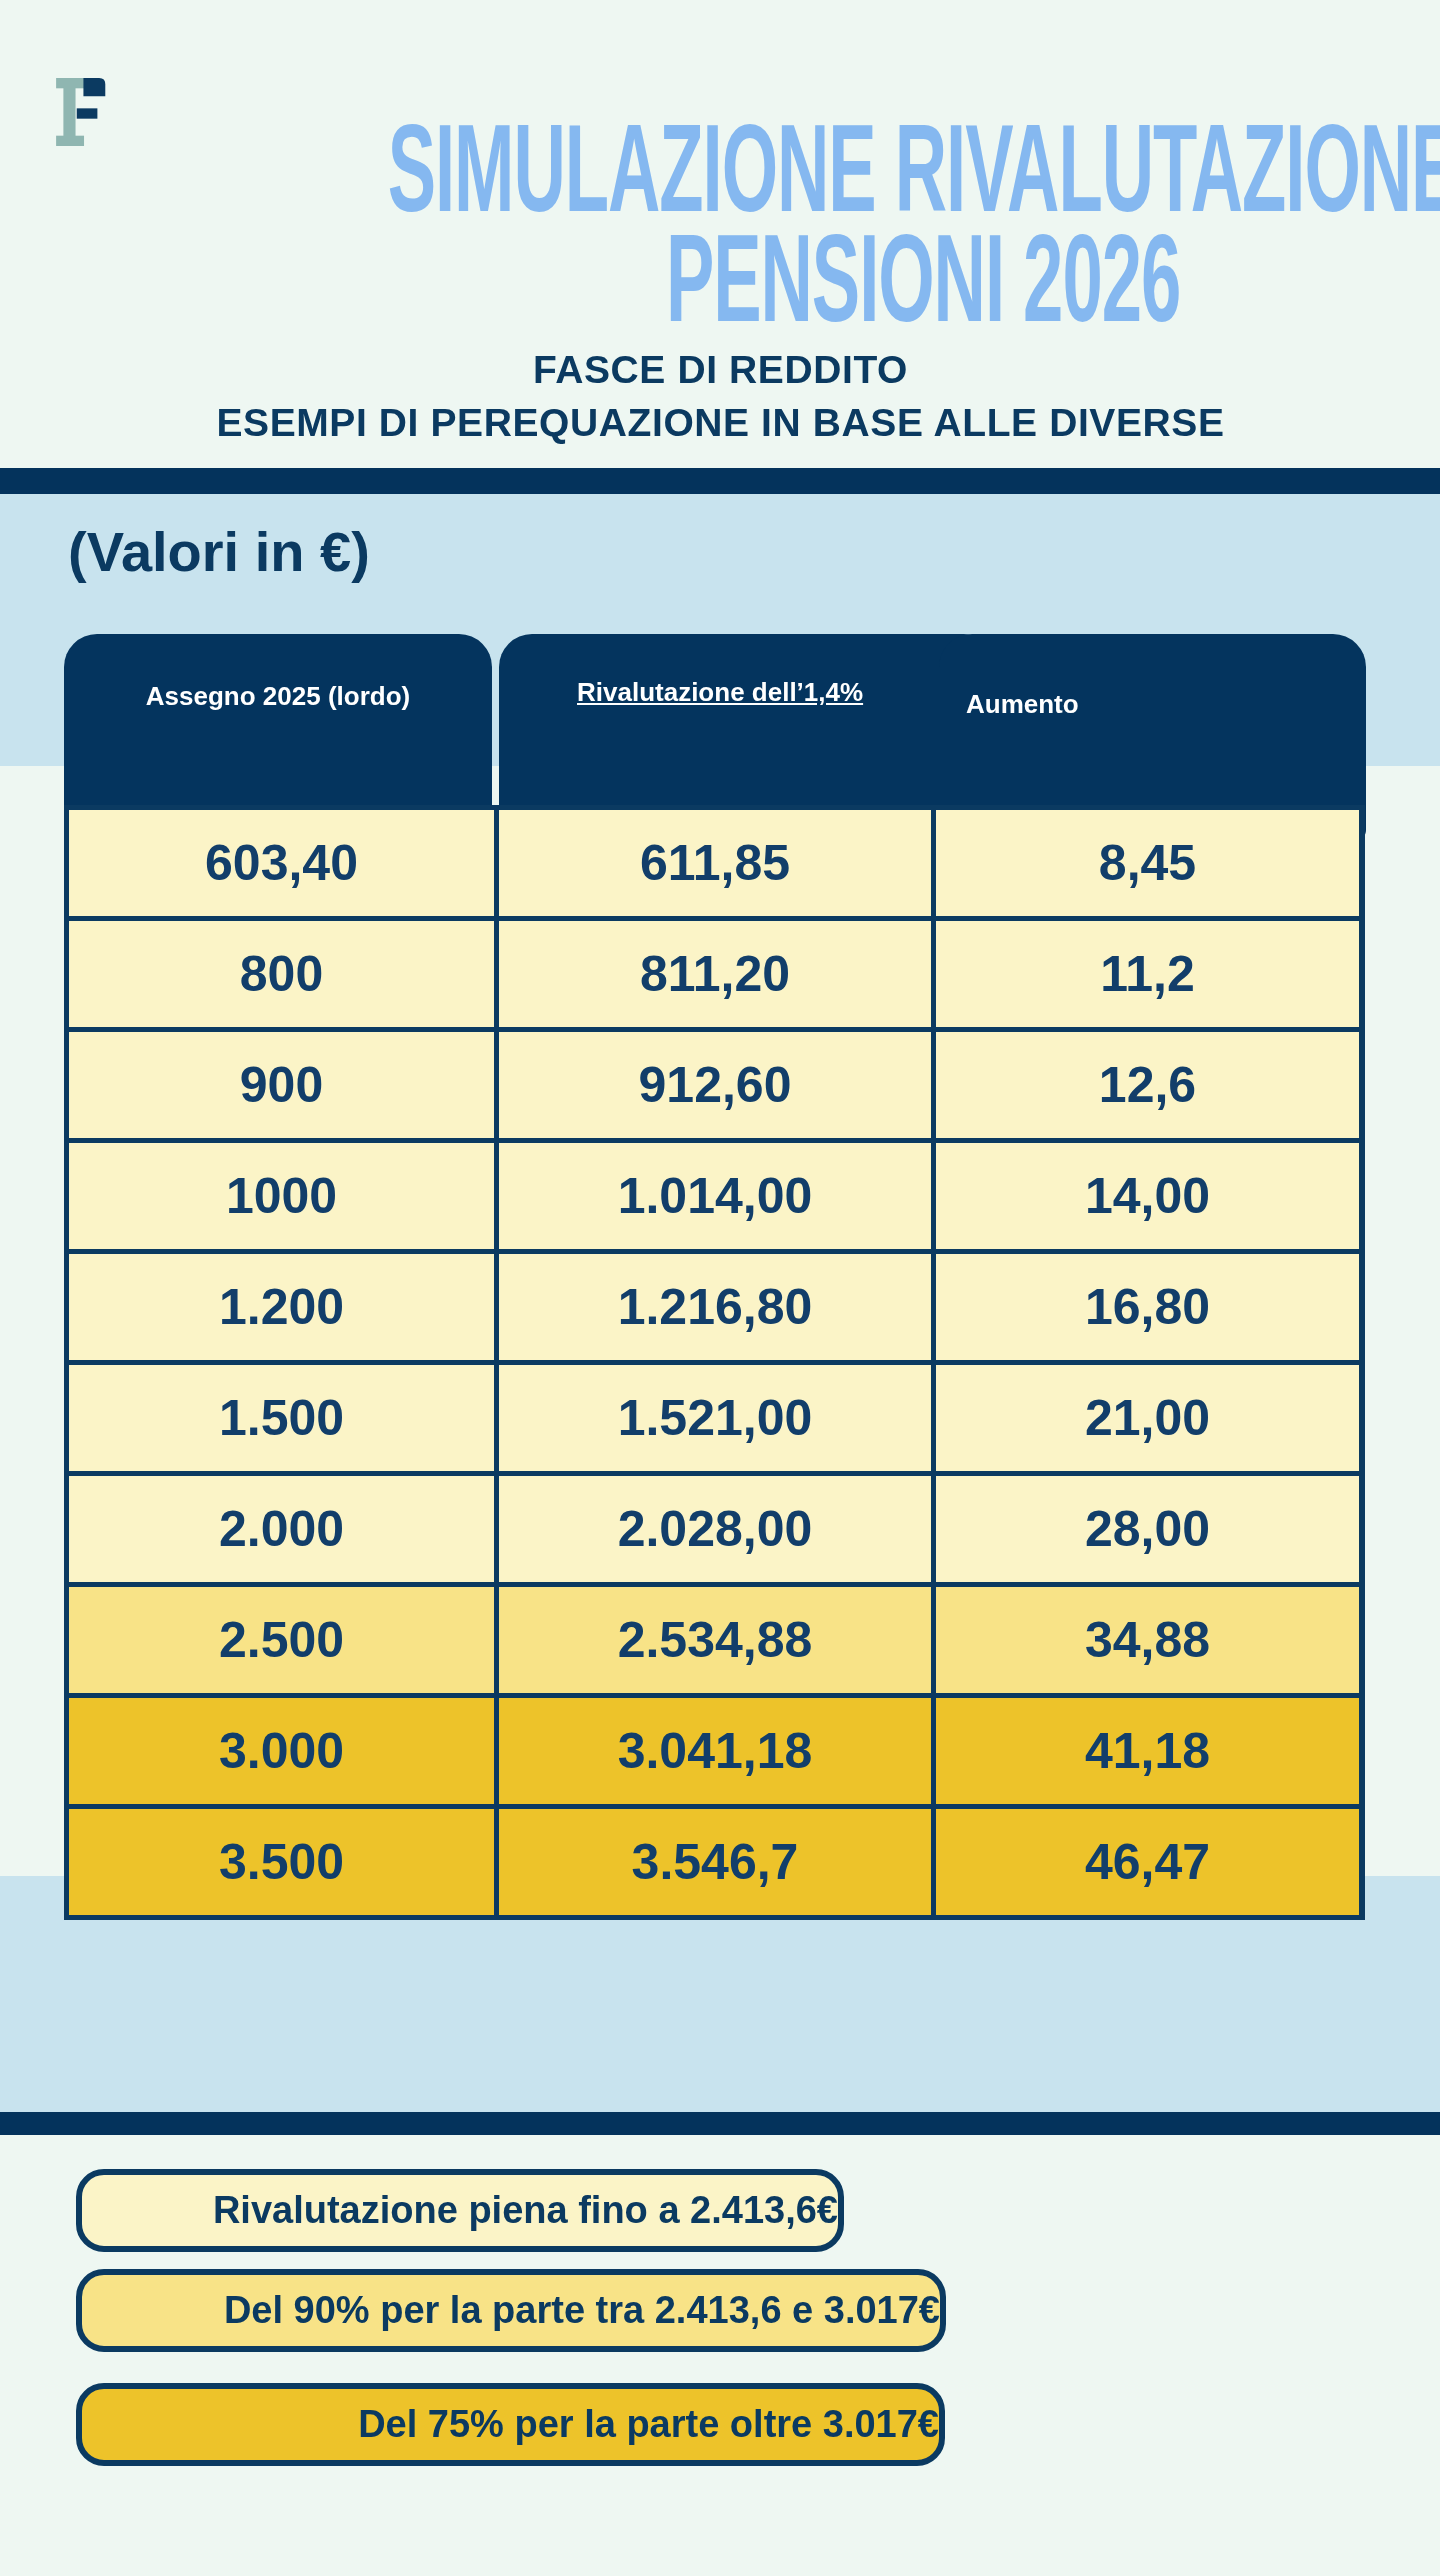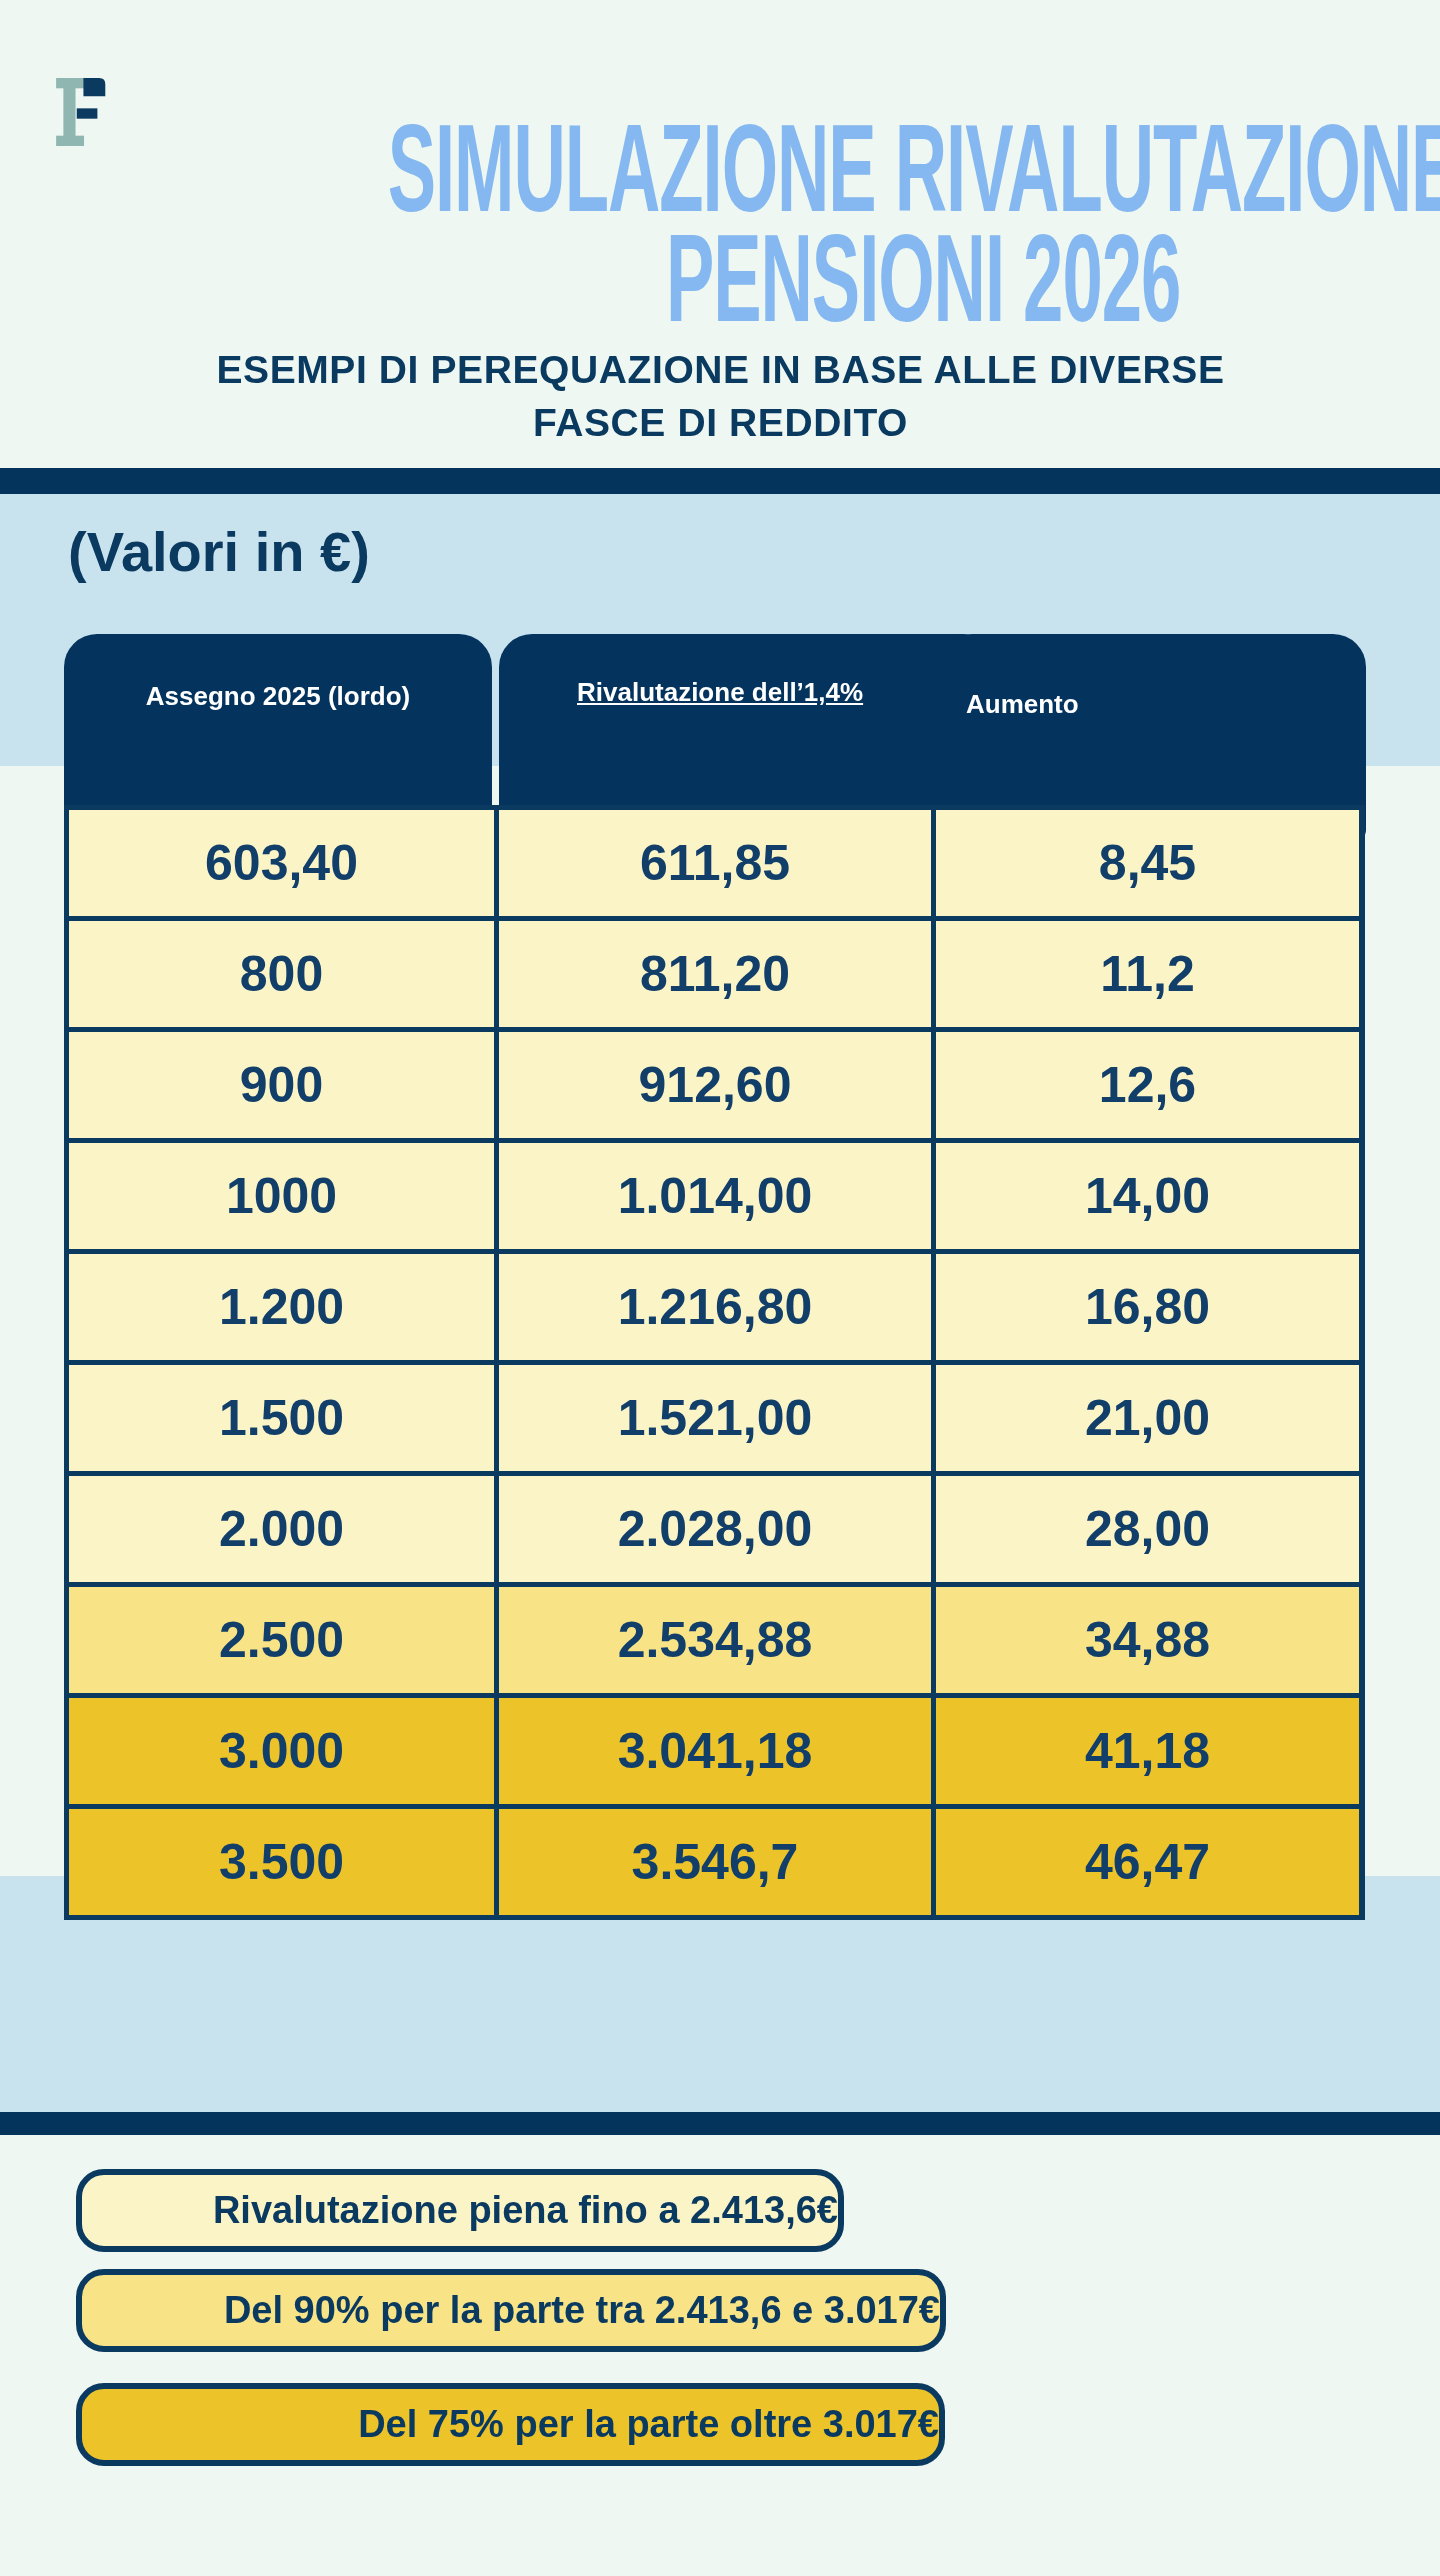--- a/index.html
+++ b/index.html
@@ -86,22 +86,22 @@
   </svg>
 
   <div class="title-wrap">
     <div class="title-scale">
       <div>SIMULAZIONE RIVALUTAZIONE</div>
       <div>PENSIONI 2026</div>
     </div>
   </div>
 
   <div class="subtitle">
+    <div>FASCE DI REDDITO</div>
     <div>ESEMPI DI PEREQUAZIONE IN BASE ALLE DIVERSE</div>
-    <div>FASCE DI REDDITO</div>
   </div>
 
   <div class="caption">(Valori in €)</div>
 
   <div class="hcard hcard-1">
     <span>Assegno 2025 (lordo)</span>
   </div>
   <div class="hcard hcard-2">
     <span>Rivalutazione dell’1,4%</span>
   </div>

